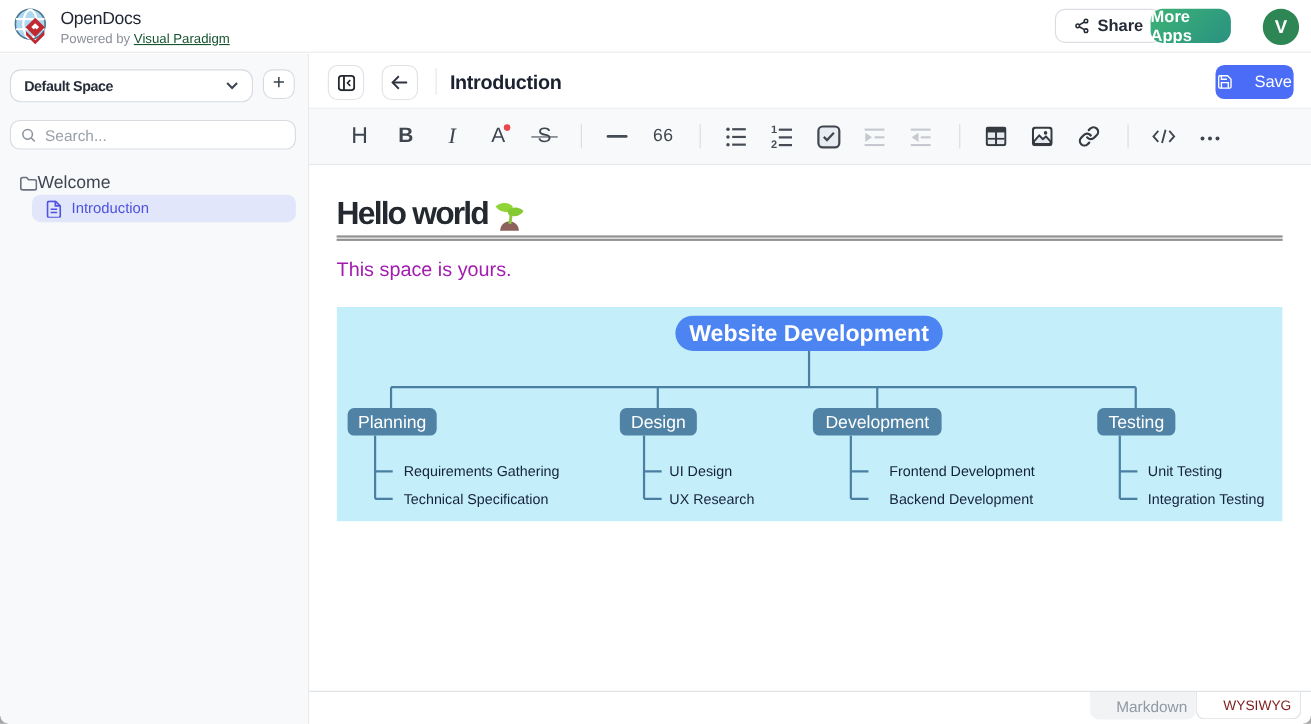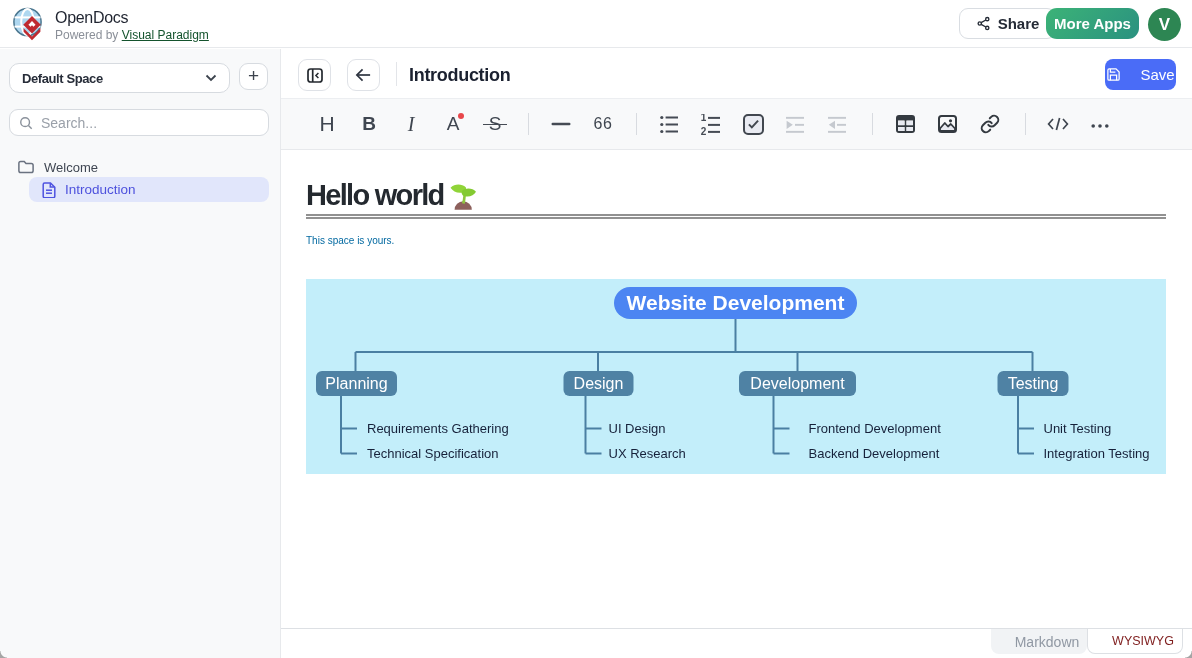--- a/index.html
+++ b/index.html
@@ -9,39 +9,39 @@
 
 #hdr { position:absolute; left:0; top:0; width:1192px; height:48px; background:#fff;
   border-bottom:1px solid #e7e9ec; }
 #appname { position:absolute; left:55px; top:9px; font-size:16px; letter-spacing:-0.3px; font-weight:normal; color:#1f2430; }
 #powered { position:absolute; left:55px; top:28px; font-size:12px; color:#8a8f98; }
 #powered u { color:#14532d; }
 .hbtn { position:absolute; display:flex; align-items:center; justify-content:center;
   border-radius:9px; font-size:15px; }
 #sharebtn { left:959px; top:8px; width:97px; height:31px; background:#fff;
   border:1px solid #d9dde2; color:#252b36; font-weight:bold; gap:7px; }
-#moreapps { left:1046px; top:8px; width:93px; height:31px; border-radius:11px;
+#moreapps { left:1046px; top:8px; width:73px; height:31px; border-radius:11px;
   background:linear-gradient(135deg,#3cb377 0%, #2a9180 100%); color:#fff; font-weight:bold; }
 #avatar { left:1148px; top:8px; width:33px; height:33px; border-radius:50%;
   background:#2d8653; color:#fff; font-weight:bold; font-size:17px; }
 
 #sb { position:absolute; left:0; top:49px; width:281px; height:609px; background:#f8f9fa;
   border-right:1px solid #e7e9ec; }
 #spacesel { position:absolute; left:9px; top:14px; width:221px; height:30px; background:#fff;
   border:1px solid #d7dbe0; border-radius:10px; display:flex; align-items:center;
   padding:0 12px; font-size:13px; font-weight:bold; letter-spacing:-0.4px; color:#272d39; }
 #spacesel .chev { margin-left:auto; }
 #plusbtn { position:absolute; left:239px; top:14px; width:29px; height:27px; background:#fff;
   border:1px solid #d7dbe0; border-radius:9px; display:flex; align-items:center;
   justify-content:center; font-size:19px; color:#3c434d; font-weight:500; padding-bottom:2px;}
 #searchbox { position:absolute; left:9px; top:60px; width:260px; height:27px; background:#fff;
   border:1px solid #d7dbe0; border-radius:9px; display:flex; align-items:center;
   padding:0 9px; gap:8px; font-size:14px; color:#9aa0a9; }
 #row-welcome { position:absolute; left:13px; top:106px; width:256px; height:24px;
-  display:flex; align-items:center; gap:10px; font-size:13px; color:#3f4652; padding-left:5px; }
+  display:flex; align-items:center; font-size:16px; color:#3f4652; padding-left:5px; }
 #row-intro { position:absolute; left:29px; top:128px; width:240px; height:25px;
   background:#e1e6fb; border-radius:8px; display:flex; align-items:center; gap:9px;
   font-size:13.5px; color:#4d51dd; padding-left:13px; }
 
 #chead { position:absolute; left:281px; top:48px; width:911px; height:50px; background:#fff; }
 .tbtn { position:absolute; top:11px; width:33px; height:32px; background:#fff;
   border:1px solid #dfe2e7; border-radius:9px; display:flex; align-items:center; justify-content:center; }
 #paneltoggle { left:17px; }
 #backbtn { left:66px; }
 #cdivider { position:absolute; left:115px; top:14px; width:1px; height:24px; background:#e3e5e9; }
@@ -63,21 +63,21 @@
 .ti.a::after { content:""; position:absolute; right:4.5px; top:3.5px; width:6px; height:6px;
   border-radius:50%; background:#e8474b; }
 .ti.s { font-size:19px; font-weight:500; position:relative; }
 .ti.s::after { content:""; position:absolute; left:3px; right:3px; top:14.5px; height:1.6px; background:#454b54; }
 .ti.q { font-size:16px; font-weight:500; letter-spacing:0.5px; }
 
 #h1 { position:absolute; left:306px; top:179px; font-size:29px; letter-spacing:-1.7px; font-weight:bold; color:#24292f;
   display:flex; align-items:center; }
 #hrule { position:absolute; left:306px; top:214px; width:860px; height:5px;
   border-top:2px solid #919191; border-bottom:2px solid #919191; }
-#para { position:absolute; left:306px; top:235px; font-size:10px; color:#0369a1; }
+#para { position:absolute; left:306px; top:235px; font-size:18px; color:#a21caf; }
 #diagram { position:absolute; left:306px; top:279px; }
 
 #bbar { position:absolute; left:281px; top:628px; width:911px; height:1px; background:#dde0e4; }
 .tab { position:absolute; top:629px; height:25px; display:flex; align-items:center;
   justify-content:center; font-size:13.5px;padding-left:16px; }
 #tab-md { left:991px; width:96px; background:#f1f3f5; color:#9098a3; font-size:14px;
   border-radius:0 0 8px 8px; }
 #tab-wy { left:1087px; width:96px; background:#fff; color:#7f1d1d; font-size:12.5px; font-weight:normal;
   border:1px solid #dde0e4; border-top:none; border-radius:0 0 8px 8px; }
 .corner { position:absolute; bottom:0; width:7px; height:7px; }

